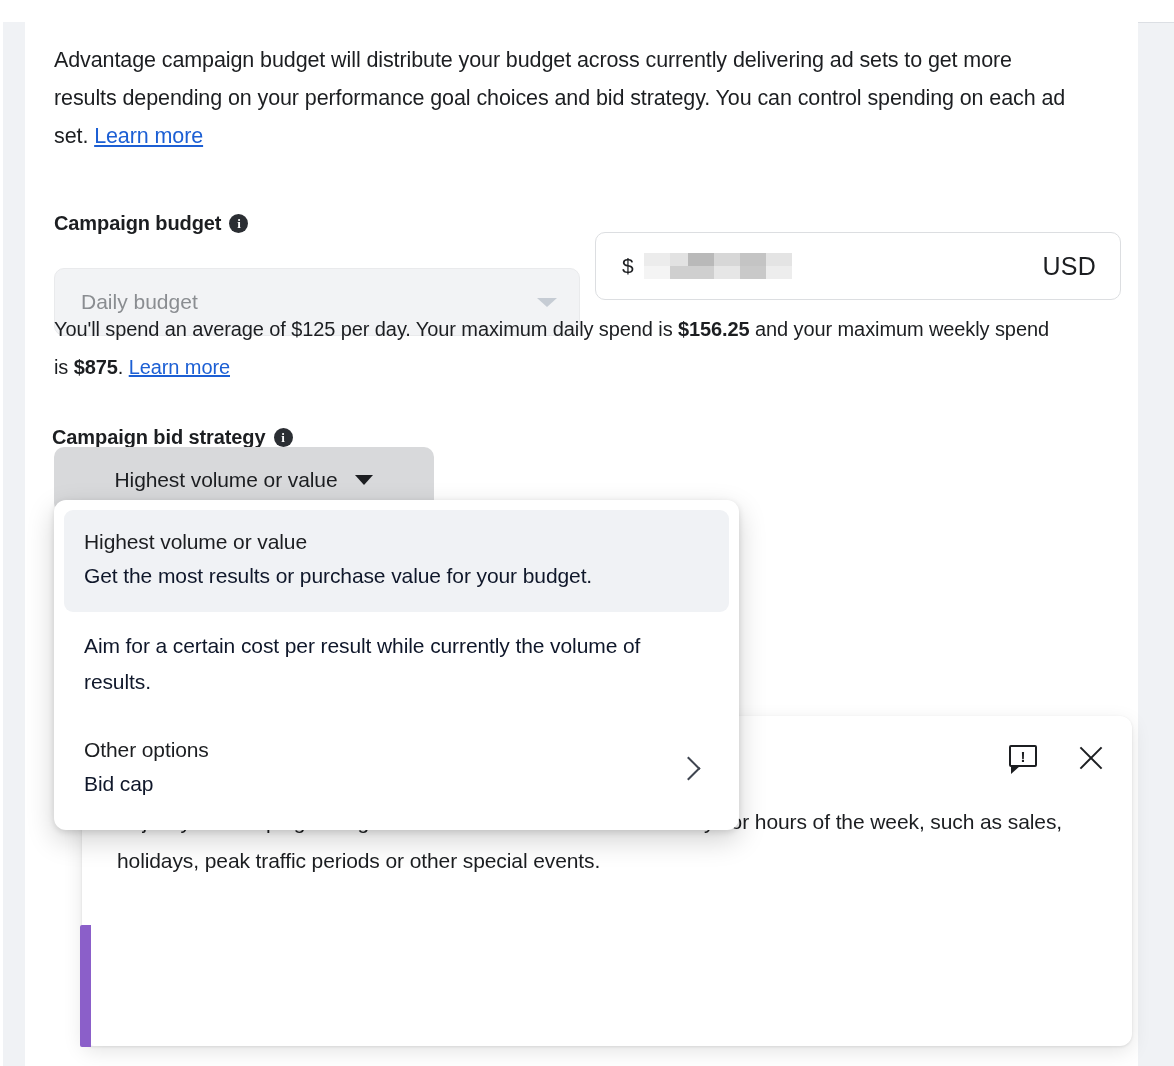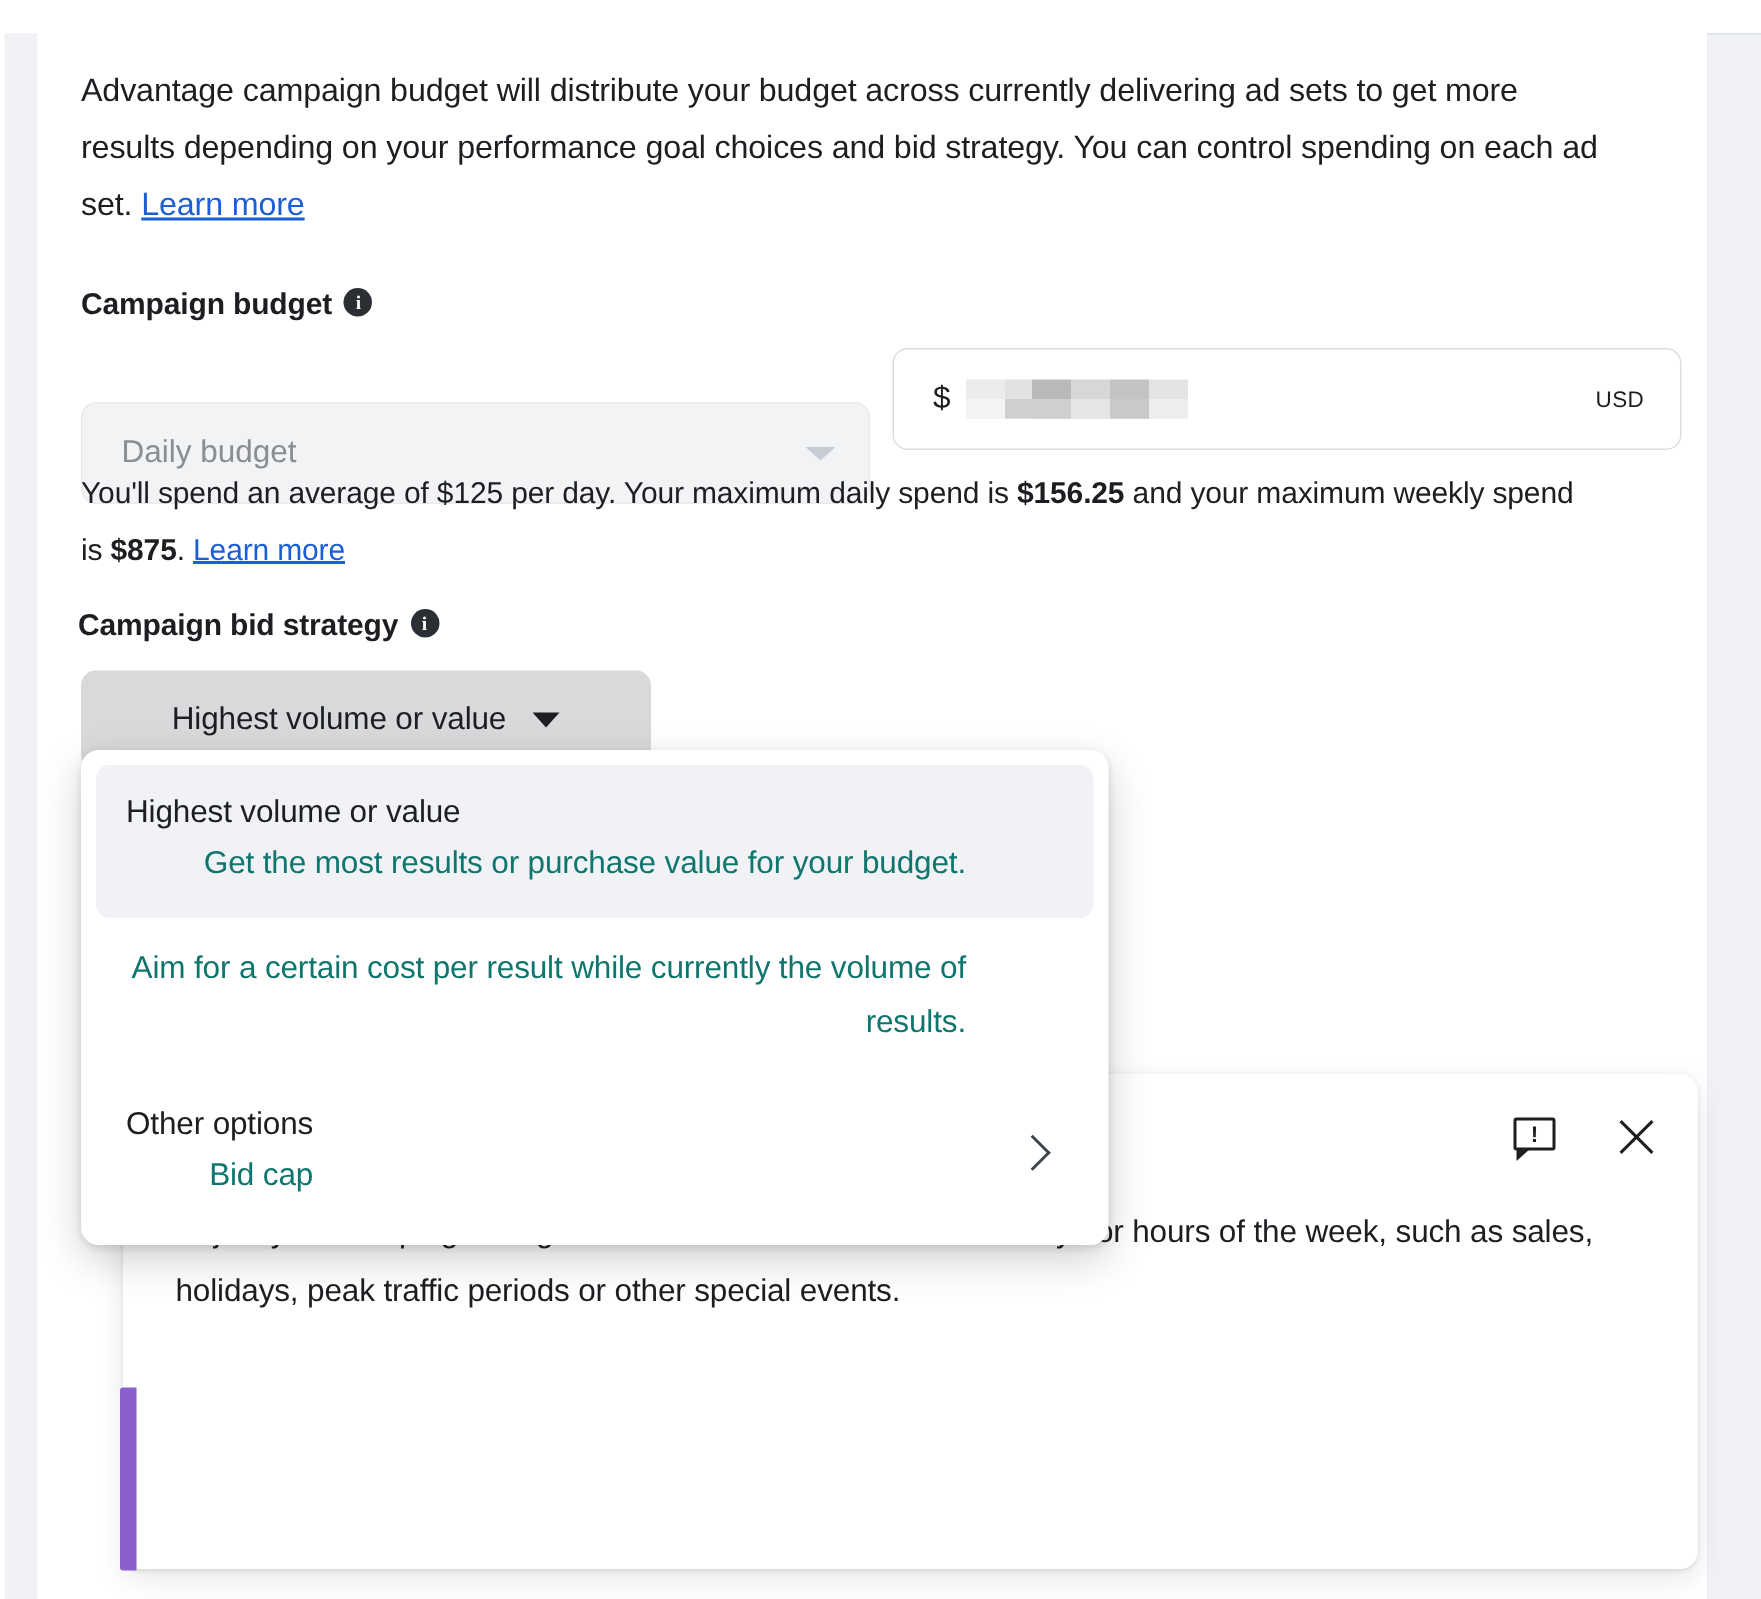--- a/index.html
+++ b/index.html
@@ -79,23 +79,24 @@
     text-decoration: underline;
   }
 
   
   .section-label {
     position: absolute;
     font-size: 20px;
     font-weight: bold;
     color: #1c1e21;
     display: flex;
-    align-items: flex-start;
+    align-items: center;
     gap: 8px;
     letter-spacing: -0.1px;
+    margin-top: 20px;
   }
   #budget-label { left: 29px; top: 192px; }
   #bidstrategy-label { left: 27px; top: 406px; }
 
   .info-icon {
     width: 19px; height: 19px;
     border-radius: 50%;
     background: #2b2e33;
     color: #ffffff;
     font-size: 13px;
@@ -155,21 +156,21 @@
     flex: 1;
     height: 26px;
     position: relative;
   }
   .redacted .px {
     position: absolute;
     top: 0;
     height: 26px;
   }
   .budget-amount .currency-code {
-    font-size: 15px;
+    font-size: 25px;
     color: #1c1e21;
     letter-spacing: 0.2px;
   }
 
   
   .spend-note {
     position: absolute;
     left: 29px; top: 310px;
     width: 1010px;
     font-size: 20px;
@@ -225,25 +226,24 @@
   }
   .menu-item.selected { background: #f0f2f5; }
   .menu-item .mi-title {
     font-size: 21px;
     color: #1c1e21;
     line-height: 32px;
     letter-spacing: -0.1px;
   }
   .menu-item .mi-desc {
     font-size: 21px;
-    color: #0f766e;
+    color: #0f172a;
     line-height: 36px;
     letter-spacing: -0.1px;
     max-width: 560px;
-    text-align: right;
   }
   .menu-item.with-chevron {
     display: flex;
     align-items: center;
     justify-content: space-between;
     gap: 46px;
   }
   .chevron-right {
     width: 17px; height: 17px;
     border-top: 2.4px solid #3f4550;

